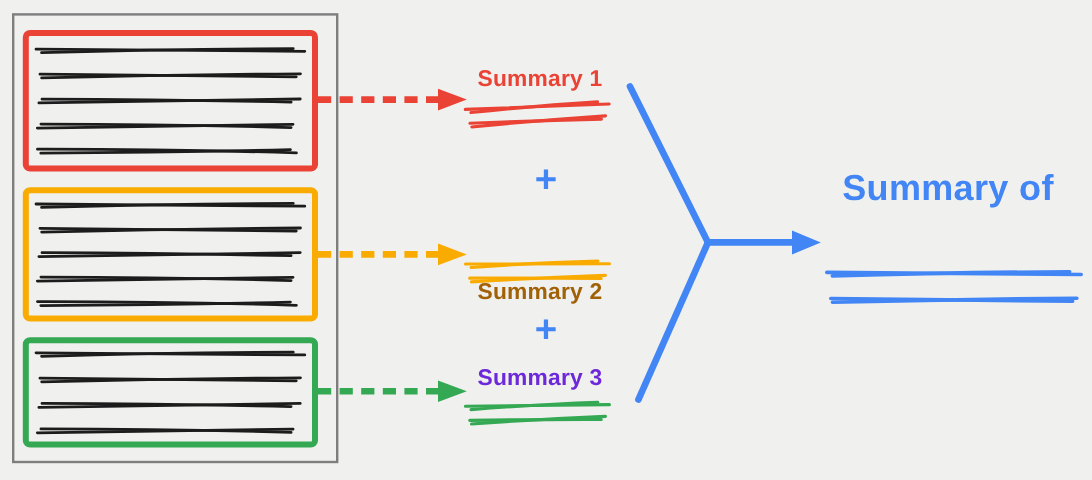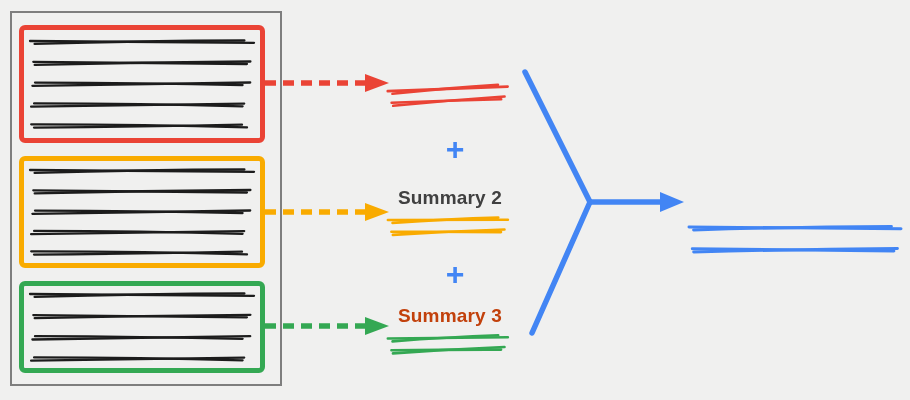--- a/index.html
+++ b/index.html
@@ -103,55 +103,57 @@
   </svg>
   <svg class="arrow arrow-2" viewBox="0 0 132 20">
     <line x1="3" y1="10" x2="104" y2="10" stroke-width="5.5" stroke-dasharray="11 7" stroke="#f9ab00"></line>
     <polygon points="103,1 127,10 103,19" fill="#f9ab00"></polygon>
   </svg>
   <svg class="arrow arrow-3" viewBox="0 0 132 20">
     <line x1="3" y1="10" x2="104" y2="10" stroke-width="5.5" stroke-dasharray="11 7" stroke="#34a853"></line>
     <polygon points="103,1 127,10 103,19" fill="#34a853"></polygon>
   </svg>
 
+  <div class="slabel slabel-1" style="color: rgb(234, 67, 53);">Summary 1</div>
   <svg class="underline underline-1" viewBox="0 0 132 24">
       <path d="M 6.0 5.0 Q 66.0 6.0 126.0 6.8" stroke="#ea4335" stroke-width="2.6" fill="none" stroke-linecap="round"></path>
       <path d="M 10.6 7.9 Q 66.0 4.9 116.4 4.5" stroke="#ea4335" stroke-width="2.6" fill="none" stroke-linecap="round"></path>
       <path d="M 9.3 16.8 Q 66.0 17.5 118.9 19.0" stroke="#ea4335" stroke-width="2.6" fill="none" stroke-linecap="round"></path>
       <path d="M 10.7 19.9 Q 66.0 17.4 122.4 16.5" stroke="#ea4335" stroke-width="2.6" fill="none" stroke-linecap="round"></path>
     </svg>
 
   <div class="plus plus-1" style="color: rgb(66, 133, 244);">+</div>
 
-  <div class="slabel slabel-2" style="color: #404040;">Summary 2</div>
+  <div class="slabel slabel-2" style="color: #a16207; margin-top: 46px;">Summary 2</div>
   <svg class="underline underline-2" viewBox="0 0 132 24">
       <path d="M 6.0 5.0 Q 66.0 6.0 126.0 6.8" stroke="#f9ab00" stroke-width="2.6" fill="none" stroke-linecap="round"></path>
       <path d="M 10.6 7.9 Q 66.0 4.9 116.4 4.5" stroke="#f9ab00" stroke-width="2.6" fill="none" stroke-linecap="round"></path>
       <path d="M 9.3 16.8 Q 66.0 17.5 118.9 19.0" stroke="#f9ab00" stroke-width="2.6" fill="none" stroke-linecap="round"></path>
       <path d="M 10.7 19.9 Q 66.0 17.4 122.4 16.5" stroke="#f9ab00" stroke-width="2.6" fill="none" stroke-linecap="round"></path>
     </svg>
 
   <div class="plus plus-2" style="color: rgb(66, 133, 244);">+</div>
 
-  <div class="slabel slabel-3" style="color: #c2410c;">Summary 3</div>
+  <div class="slabel slabel-3" style="color: #6d28d9;">Summary 3</div>
   <svg class="underline underline-3" viewBox="0 0 132 24">
       <path d="M 6.0 5.0 Q 66.0 6.0 126.0 6.8" stroke="#34a853" stroke-width="2.6" fill="none" stroke-linecap="round"></path>
       <path d="M 10.6 7.9 Q 66.0 4.9 116.4 4.5" stroke="#34a853" stroke-width="2.6" fill="none" stroke-linecap="round"></path>
       <path d="M 9.3 16.8 Q 66.0 17.5 118.9 19.0" stroke="#34a853" stroke-width="2.6" fill="none" stroke-linecap="round"></path>
       <path d="M 10.7 19.9 Q 66.0 17.4 122.4 16.5" stroke="#34a853" stroke-width="2.6" fill="none" stroke-linecap="round"></path>
     </svg>
 
   <svg class="fork" viewBox="0 0 185 290">
     <line x1="13" y1="14" x2="78" y2="144" stroke-width="5.5" stroke-linecap="round" stroke="#4285f4"></line>
     <line x1="20" y1="275" x2="78" y2="144" stroke-width="5.5" stroke-linecap="round" stroke="#4285f4"></line>
     <line x1="78" y1="144" x2="150" y2="144" stroke-width="5.5" stroke-linecap="round" stroke="#4285f4"></line>
     <polygon points="148,134 172,144 148,154" fill="#4285f4"></polygon>
   </svg>
 
   <div class="result" style="color: rgb(66, 133, 244);">
+    <div>Summary of</div>
   </div>
   <svg class="result-underline" viewBox="0 0 224 36">
       <path d="M 6.0 6.0 Q 112.0 7.0 218.0 7.8" stroke="#4285f4" stroke-width="3" fill="none" stroke-linecap="round"></path>
       <path d="M 10.6 8.9 Q 112.0 5.9 208.4 5.5" stroke="#4285f4" stroke-width="3" fill="none" stroke-linecap="round"></path>
       <path d="M 9.3 27.8 Q 112.0 28.5 210.9 30.0" stroke="#4285f4" stroke-width="3" fill="none" stroke-linecap="round"></path>
       <path d="M 10.7 30.9 Q 112.0 28.4 214.4 27.5" stroke="#4285f4" stroke-width="3" fill="none" stroke-linecap="round"></path>
     </svg>
 
 </div>
 

